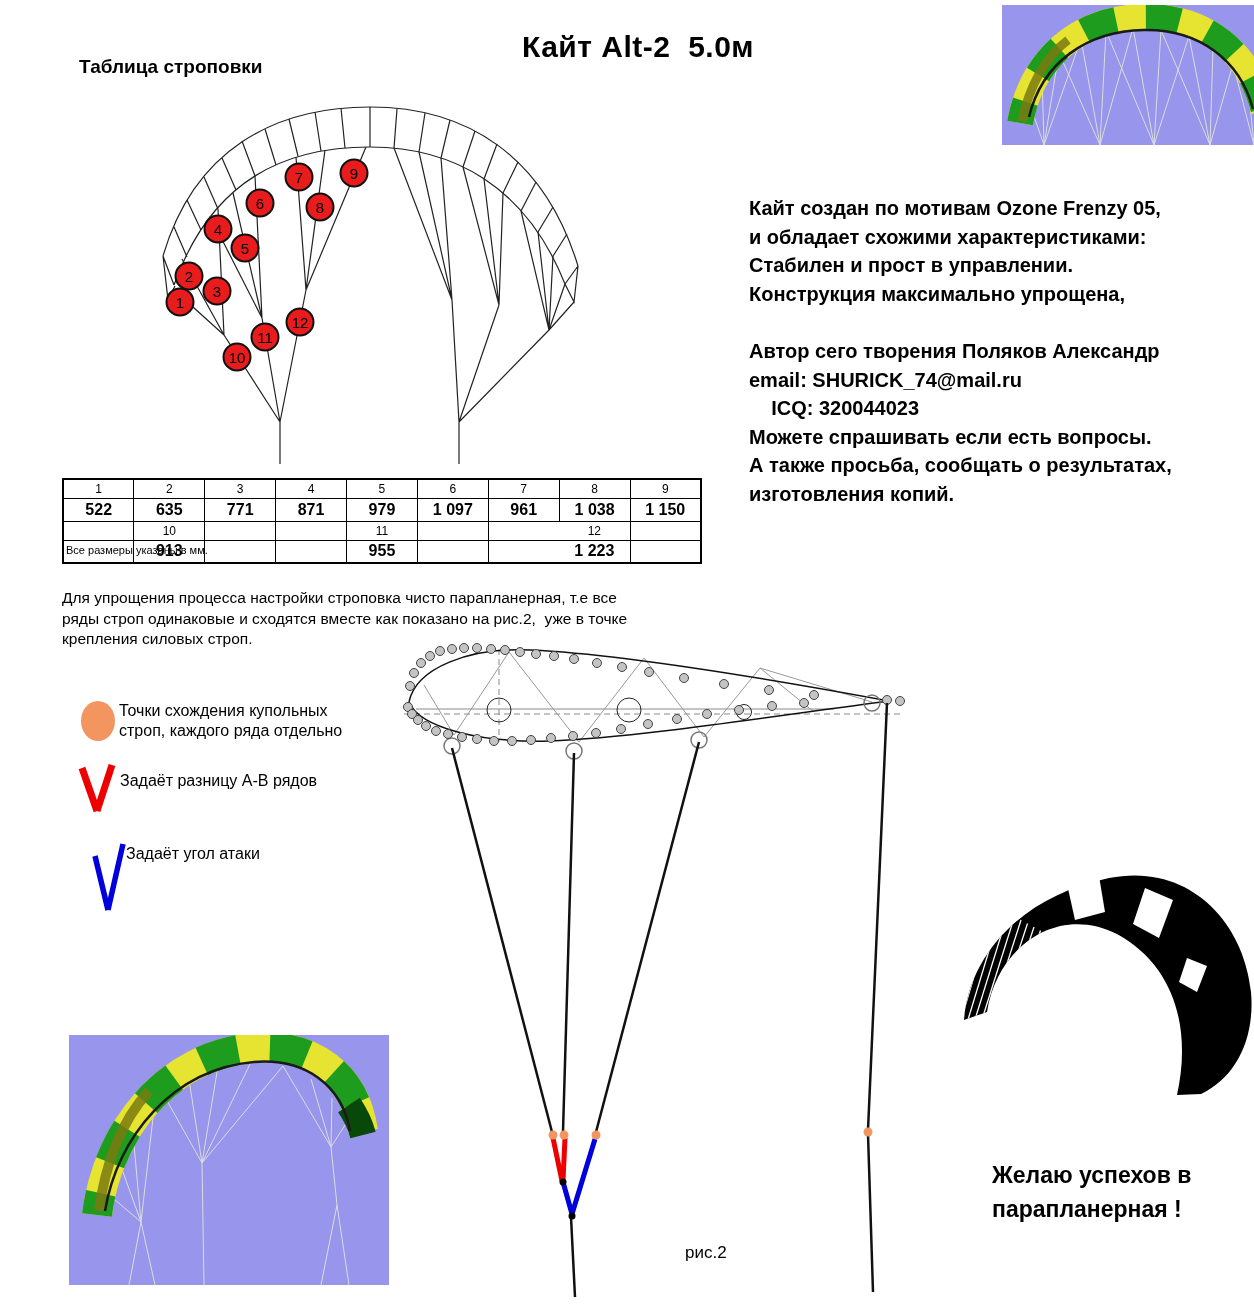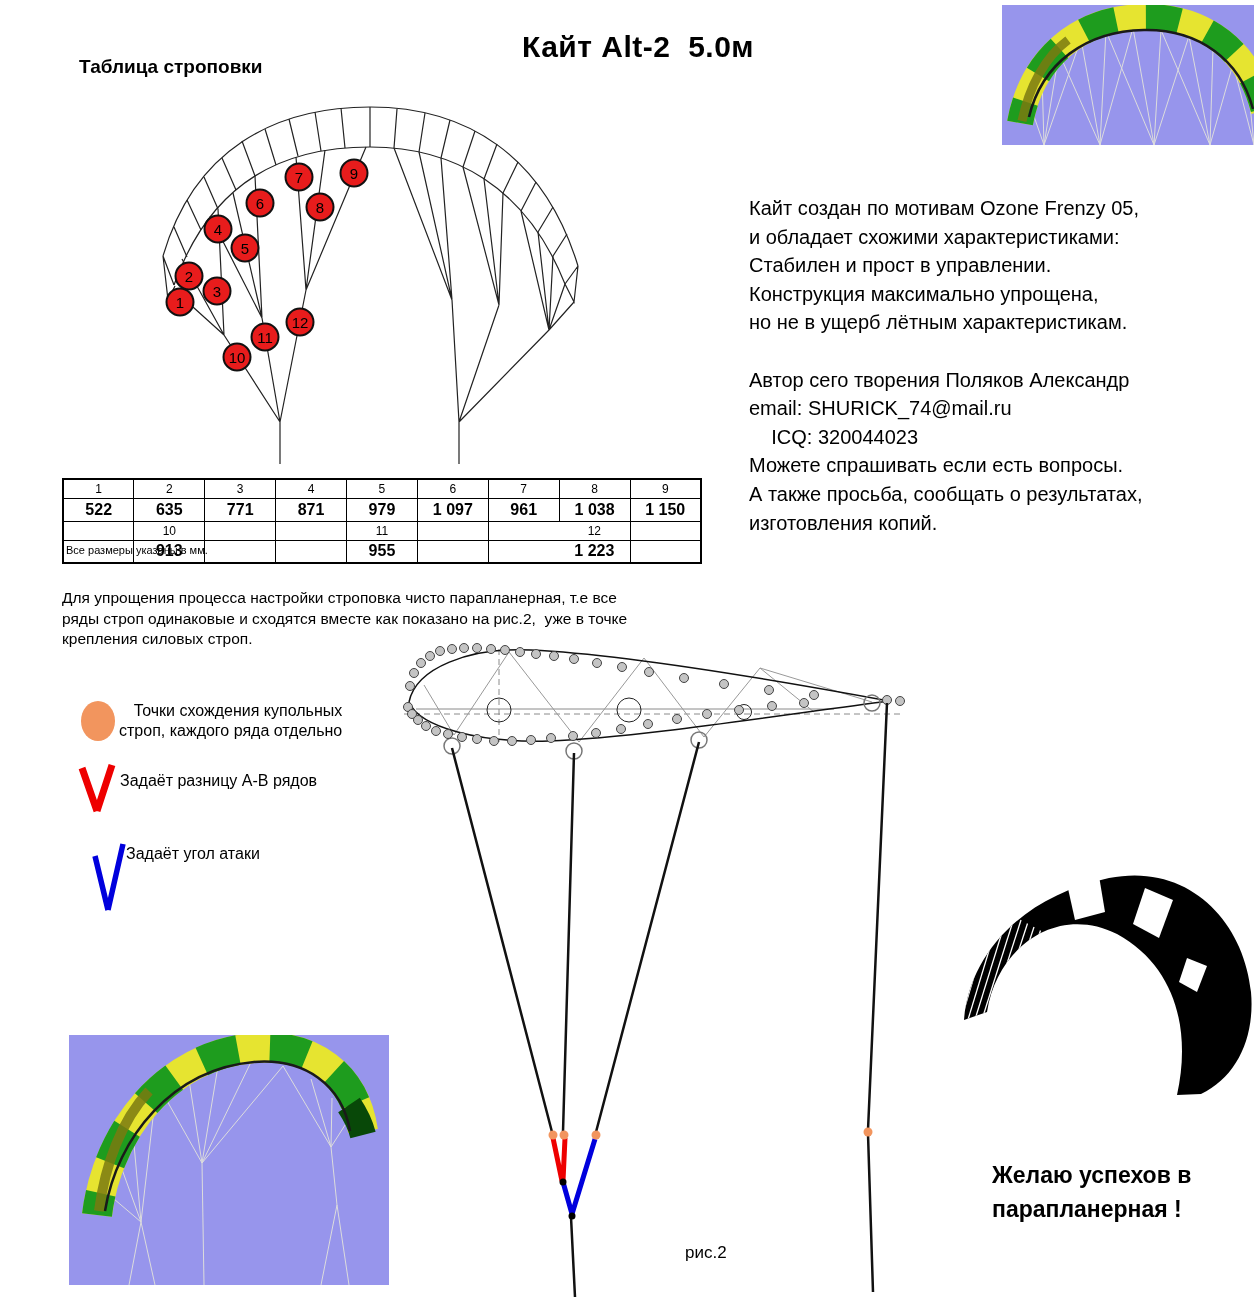--- a/index.html
+++ b/index.html
@@ -16,28 +16,28 @@
   #rig-svg { left: 0; top: 0; width: 660px; height: 480px; }
 
   #rig-table { left: 18px; top: 478px; width: 640px; border-collapse: collapse; table-layout: fixed; border: 2px solid #000; }
   #rig-table td { border: 1px solid #000; text-align: center; padding: 0; overflow: hidden; }
   #rig-table tr.hdr td { font-size: 12px; height: 19px; }
   #rig-table tr.val td { font-size: 16px; font-weight: bold; height: 23px; }
   #rig-table td.merge-l { border-right: none; }
   #rig-table td.merge-r { border-left: none; }
   #size-note { left: 22px; top: 544px; font-size: 11px; }
 
-  #desc { left: 705px; top: 194px; font-size: 20px; font-weight: normal; line-height: 28.6px; }
+  #desc { left: 705px; top: 194px; font-size: 20px; font-weight: bold; line-height: 28.6px; }
   #desc div { white-space: pre; min-height: 28.6px; }
 
   #bridle-note { left: 18px; top: 588px; font-size: 15.5px; line-height: 20.5px; }
   #bridle-note div { white-space: pre; }
 
   .legend-label { font-size: 16px; line-height: 20px; }
-  #legend-dot-label { left: 75px; top: 701px; text-align: right; }
+  #legend-dot-label { left: 75px; top: 701px; }
   #legend-red-label { left: 76px; top: 771px; }
   #legend-blue-label { left: 82px; top: 844px; }
   #legend-dot-svg { left: 36px; top: 700px; width: 38px; height: 44px; }
   #legend-red-svg { left: 30px; top: 762px; width: 52px; height: 55px; }
   #legend-blue-svg { left: 42px; top: 840px; width: 48px; height: 80px; }
 
   #fig2-svg { left: 340px; top: 630px; width: 540px; height: 678px; }
   #fig-caption { left: 641px; top: 1243px; font-size: 17px; text-align: center; }
 
   #kite-tr-svg { left: 958px; top: 5px; width: 294px; height: 140px; }
@@ -138,21 +138,20 @@
         </tr>
       </tbody>
   </table>
   <div id="size-note" class="abs">Все размеры указаны в мм.</div>
 
   <div id="desc" class="abs">
     <div>Кайт создан по мотивам Ozone Frenzy 05,</div>
     <div>и обладает схожими характеристиками:</div>
     <div>Стабилен и прост в управлении.</div>
     <div>Конструкция максимально упрощена,</div>
-    <div>но не в ущерб лётным характеристикам.</div>
     <div></div>
     <div>Автор сего творения Поляков Александр</div>
     <div>email: SHURICK_74@mail.ru</div>
     <div>    ICQ: 320044023</div>
     <div>Можете спрашивать если есть вопросы.</div>
     <div>А также просьба, сообщать о результатах,</div>
     <div>изготовления копий.</div>
   </div>
 
   <div id="bridle-note" class="abs">

